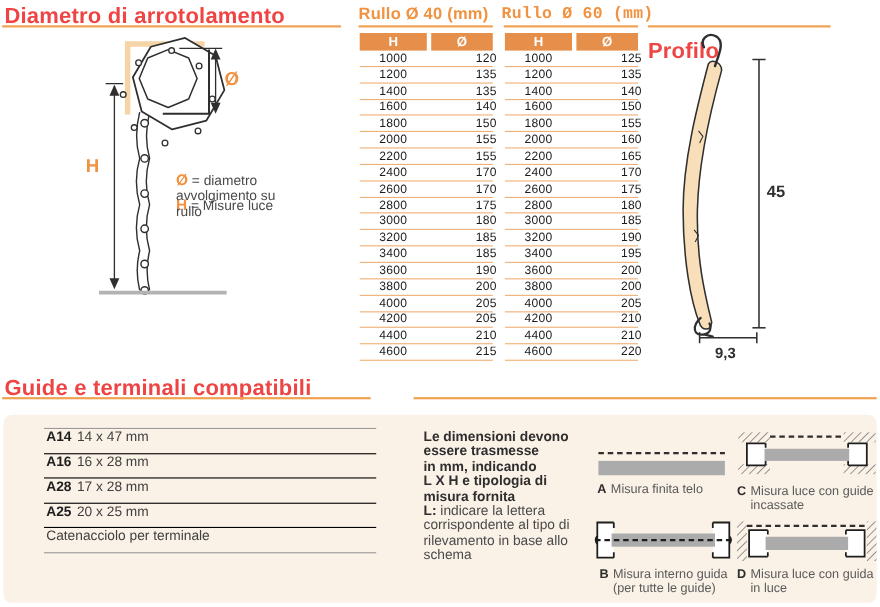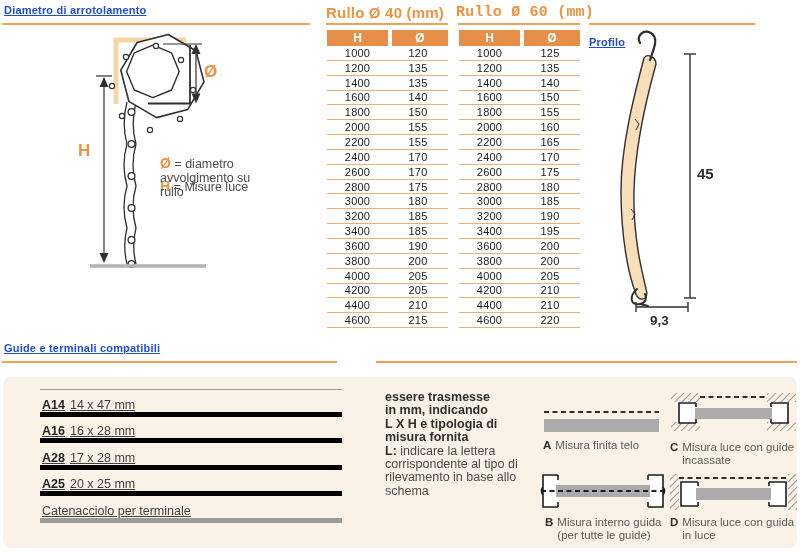--- a/index.html
+++ b/index.html
@@ -1,34 +1,34 @@
 <!DOCTYPE html>
 <html><head>
 <meta charset="utf-8">
 <style>
   html,body{margin:0;padding:0;background:#fff;}
   #page{position:relative;width:800px;height:552px;background:#fff;overflow:hidden;
         font-family:"Liberation Sans","DejaVu Sans",sans-serif;color:#2f2f2f;}
   .abs{position:absolute;}
-  .h1{font-size:11px;font-weight:700;color:#1d4ed8;letter-spacing:.2px;white-space:nowrap;text-decoration:underline;}
+  .h1{font-size:20px;font-weight:700;color:#ef4444;letter-spacing:.2px;white-space:nowrap;}
   .h2{font-size:15px;font-weight:700;color:#F0923F;letter-spacing:.2px;white-space:nowrap;}
   .rule{height:2px;background:#F0A152;}
   
   .rtable{position:absolute;width:121px;}
   .rt-head{display:grid;grid-template-columns:61px 56px;column-gap:4px;}
   .rt-hcell{background:#E68F4A;color:#fff;font-weight:700;font-size:12px;height:16px;
             display:flex;align-items:center;justify-content:center;}
   .rt-row{display:grid;grid-template-columns:61px 60px;height:13.85px;
-          border-bottom:1px solid #EFAE74;align-items:center;}
+          border-bottom:1px solid #EFAE74;align-items:center;gap:24px;}
   .rt-cell{text-align:center;font-size:11px;color:#1b1b1b;letter-spacing:.2px;}
   
   .panel{position:absolute;left:3px;top:377px;width:794px;height:171px;background:#FAF1E7;border-radius:8px;}
   .glist{position:absolute;left:40px;top:389px;width:302px;border-top:1px solid #9a9a9a;}
-  .glist .row{height:21.5px;display:flex;align-items:flex-end;border-bottom:5px solid #000000;
-              font-size:12.5px;color:#3f3f3f;padding-left:2px;text-decoration:underline;}
+  .glist .row{height:21.5px;display:flex;align-items:flex-start;border-bottom:1px solid #000000;
+              font-size:12.5px;color:#3f3f3f;padding-left:2px;}
   .glist .row:last-child{border-bottom-color:#9a9a9a;}
   .glist b{color:#1f1f1f;margin-right:5px;font-weight:700;}
   
   .measuretext{position:absolute;left:385px;top:391px;width:164px;font-size:12.5px;line-height:13.4px;color:#4a4a4a;}
   .measuretext .intro{font-weight:700;color:#2e2e2e;}
   .measuretext b{color:#2e2e2e;}
   
   .legend{position:absolute;font-size:12.5px;line-height:14px;color:#4a4a4a;}
   .legend .sym{color:#F0923F;font-weight:700;font-size:14px;}
   
@@ -332,20 +332,21 @@
       </div>
       <div class="row">
         <span>Catenacciolo per terminale</span>
       </div>
     </div>
 
   <div class="abs rule" style="left:376px;top:361px;width:421px;"></div>
 
   <div class="measuretext">
     <div class="intro">
+        <div>Le dimensioni devono</div>
         <div>essere trasmesse</div>
         <div>in mm, indicando</div>
         <div>L X H e tipologia di</div>
         <div>misura fornita</div>
       </div>
     <div><b>L:</b> <span>indicare la lettera corrispondente al tipo di rilevamento in base allo schema</span></div>
   </div>
 
   <svg class="abs" style="left:543px;top:405px;" width="120" height="32" viewBox="0 0 120 32">
     <line x1="1" y1="7" x2="116" y2="7" stroke="#2f2f2f" stroke-width="2" stroke-dasharray="5,3.5"></line>

